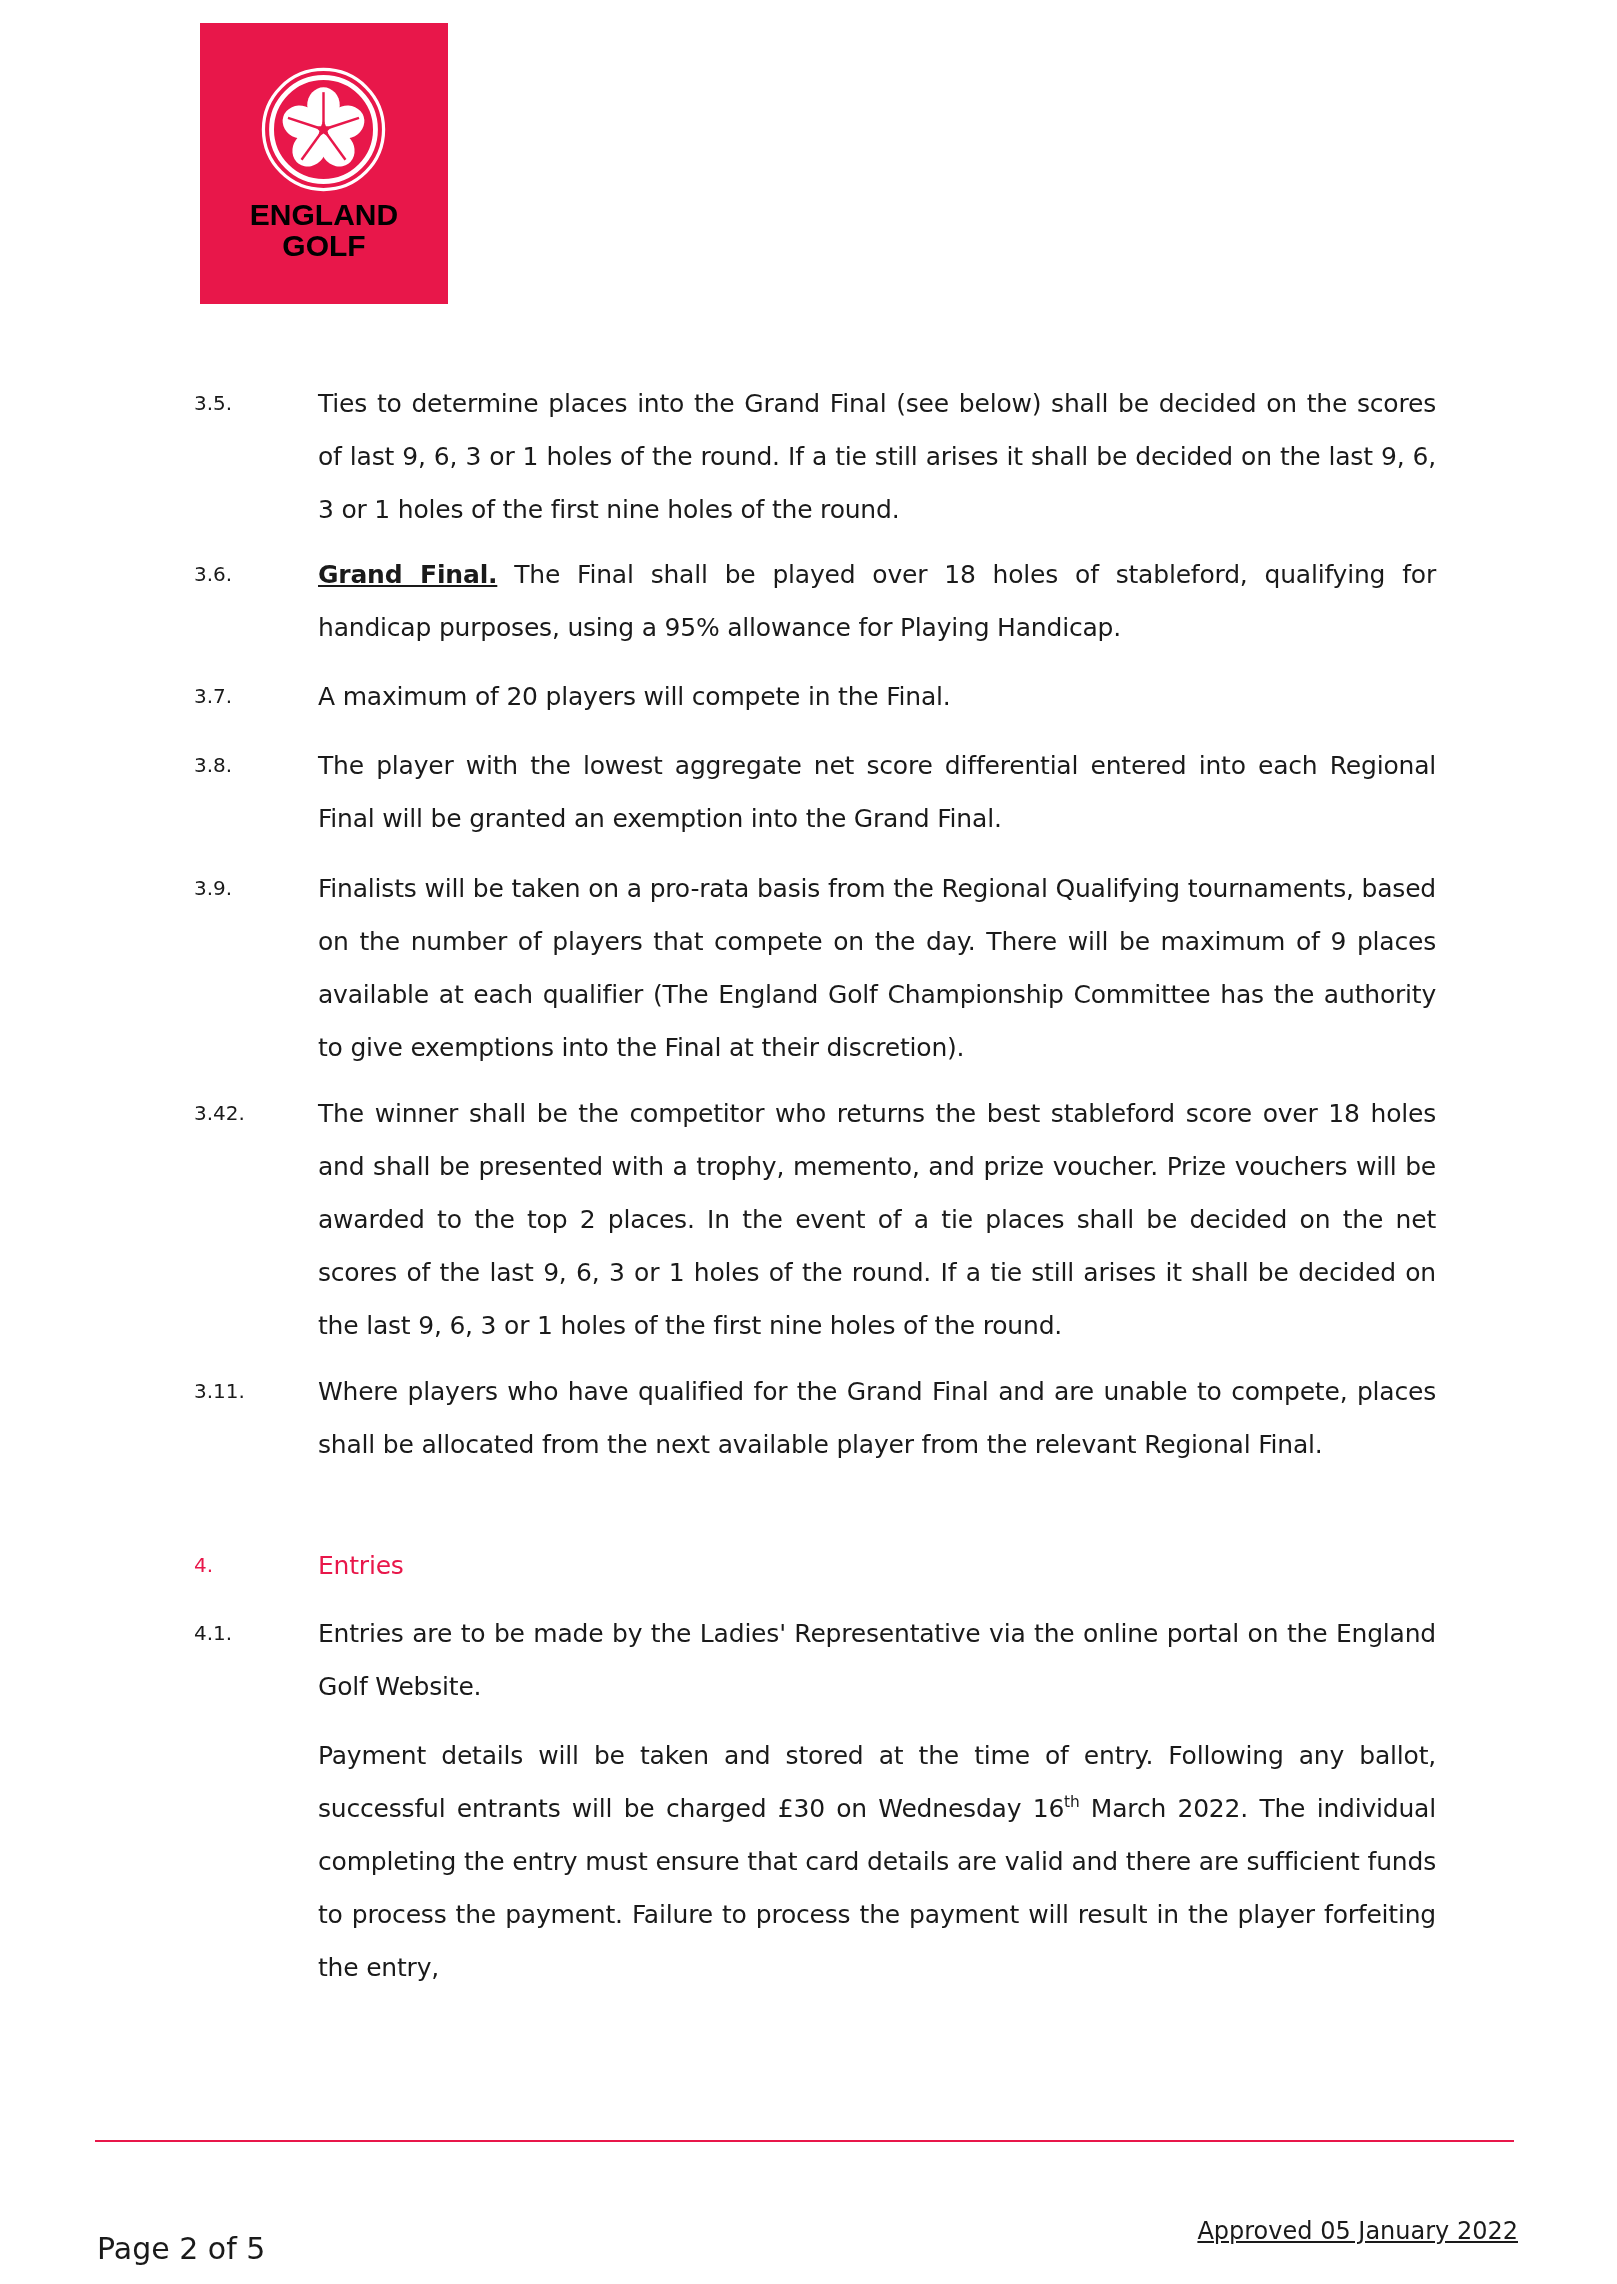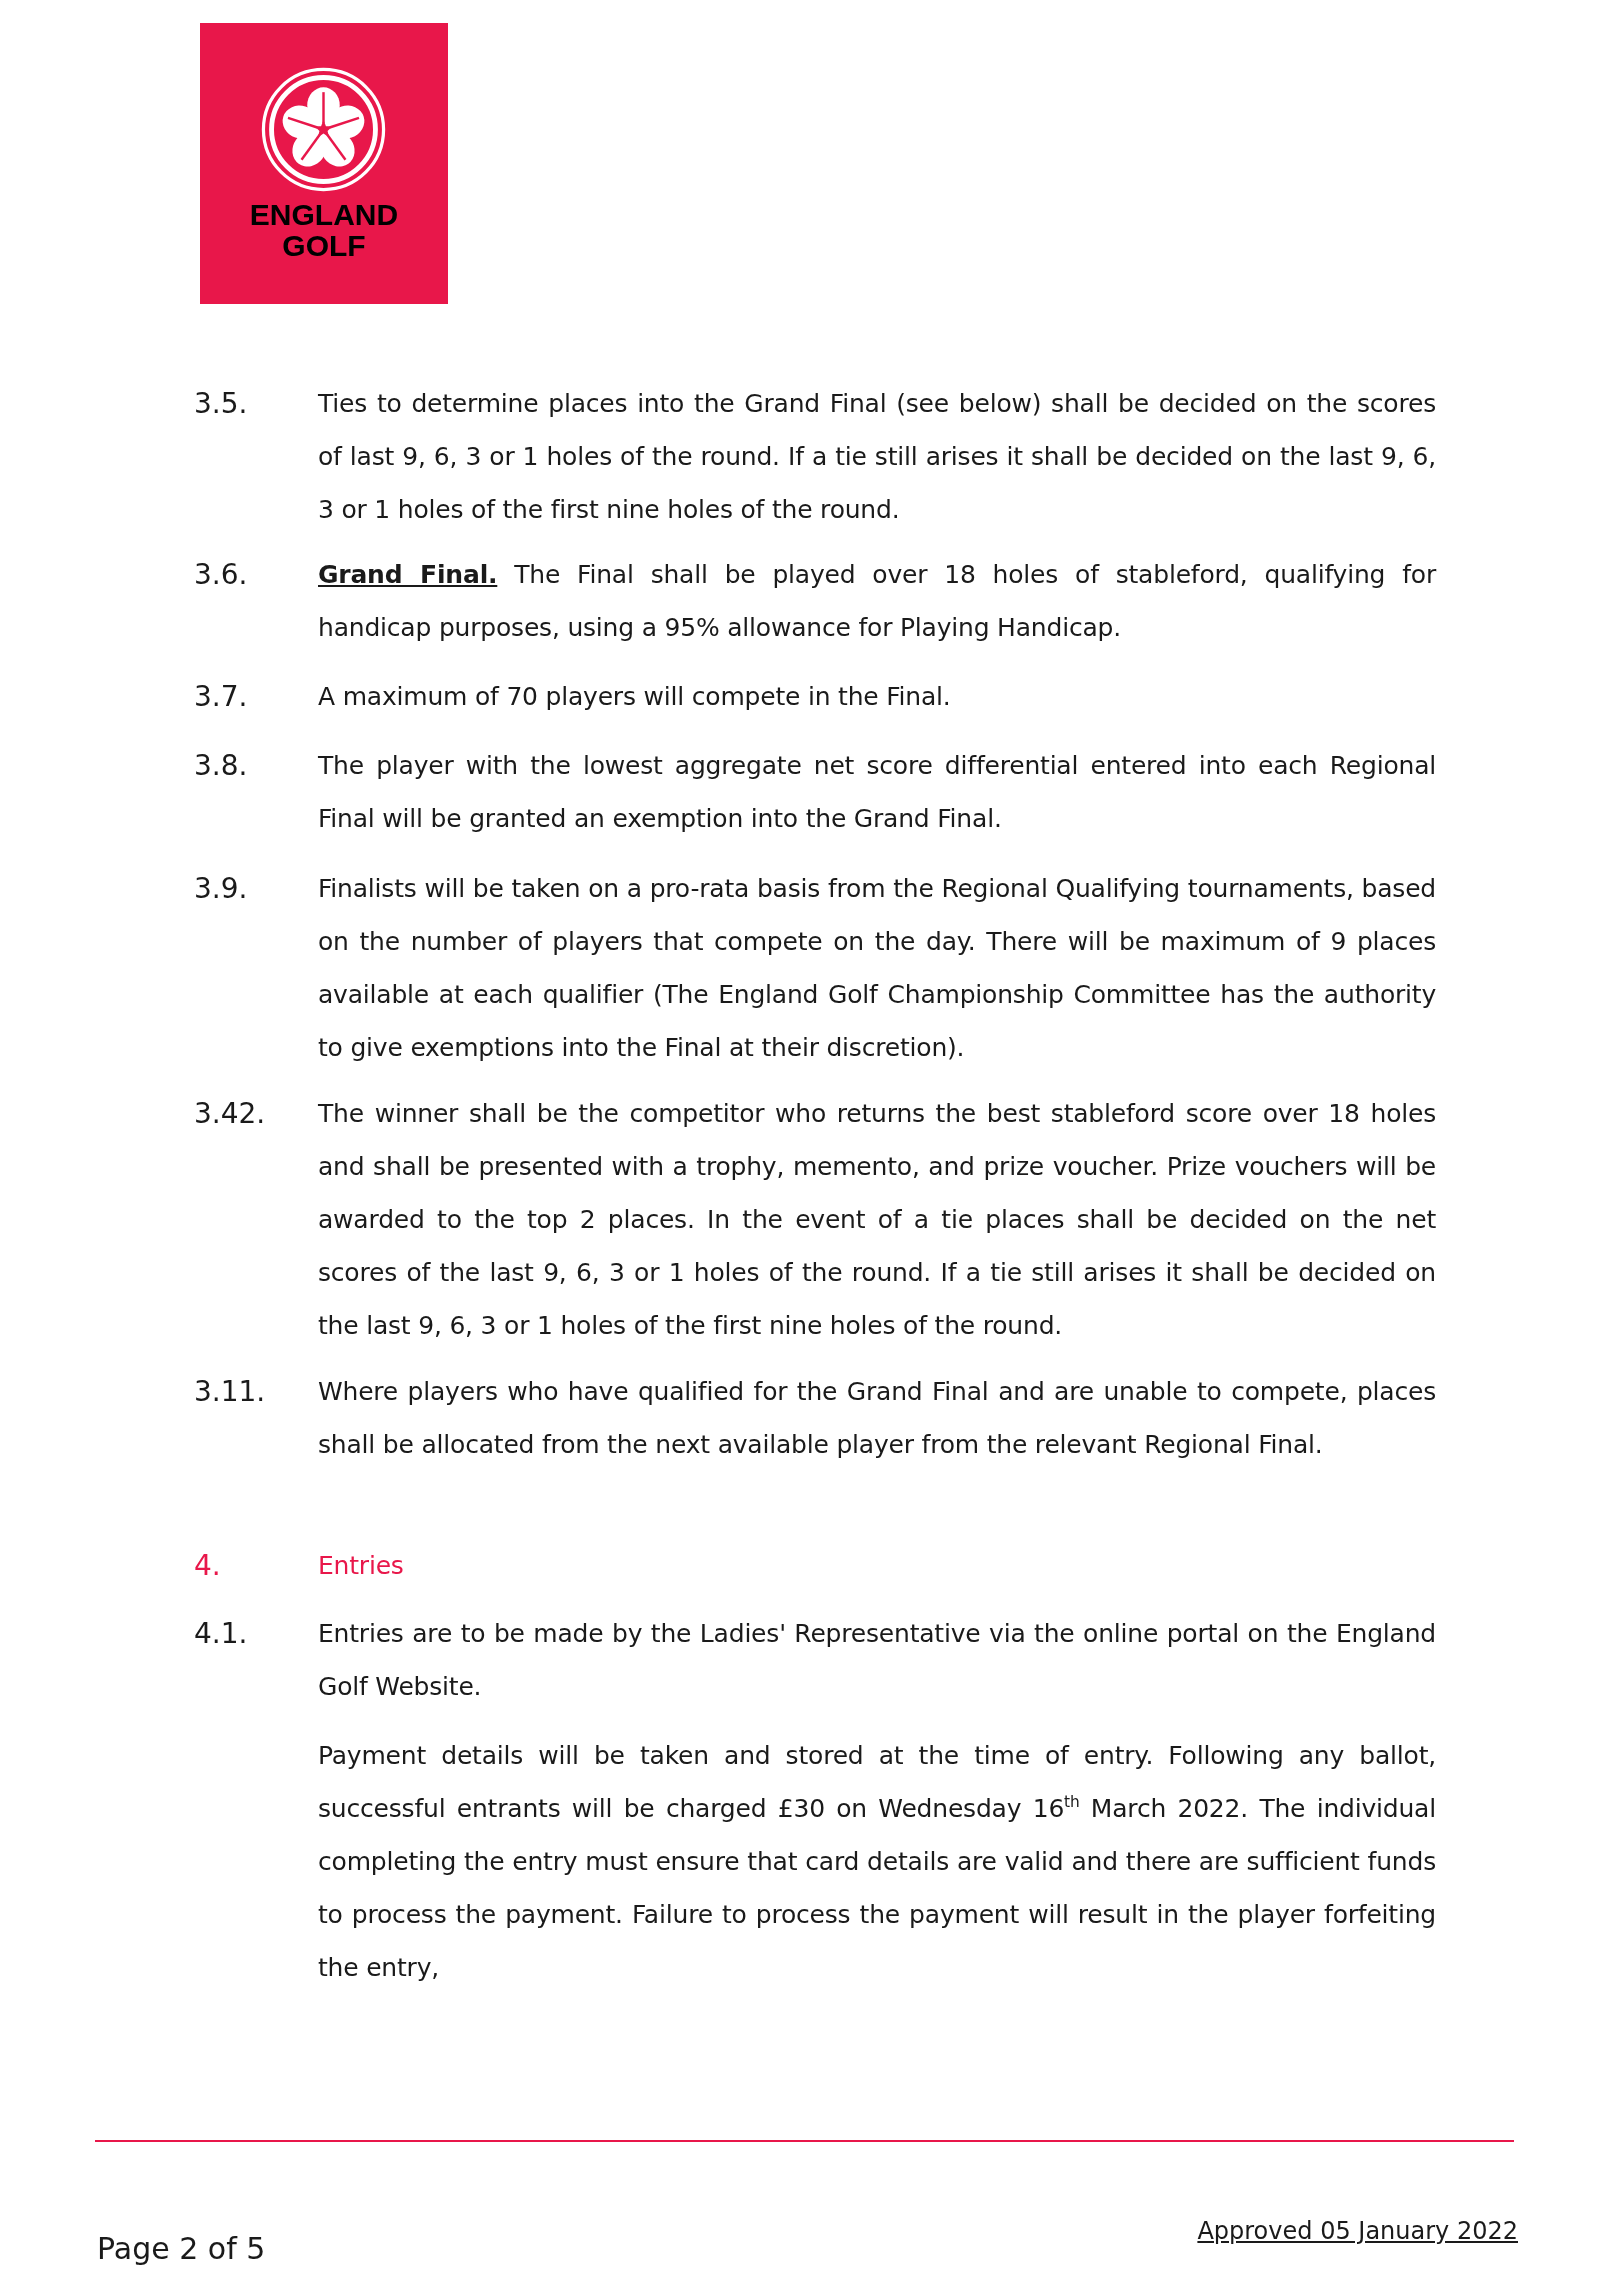--- a/index.html
+++ b/index.html
@@ -8,21 +8,21 @@
   .logo { position:absolute; left:200px; top:22.6px; width:248px; height:281px;
           background:#E8174A; }
   .logo svg { position:absolute; left:61px; top:44px; }
   .logo-text { position:absolute; left:0; width:248px; text-align:center;
                color:#000000; font-family:"Liberation Sans", sans-serif; font-weight:bold;
                font-size:30px; line-height:31px; letter-spacing:0px; }
   .logo-text.l1 { top:176px; }
   .logo-text.l2 { top:207px; }
 
   .clause { position:absolute; left:0; width:1617px; }
-  .num { position:absolute; left:194px; font-size:28px; line-height:53px; }
+  .num { position:absolute; left:194px; font-size:20px; line-height:53px; }
   .body { position:absolute; left:318px; width:1118px; font-size:25px; line-height:53px;
           text-align:justify; text-align-last:left; letter-spacing:-0.2px; }
   .body.nojust { text-align:center; }
   .heading { color:#E8174A; }
   b { font-weight:bold;text-decoration:underline; }
   sup { font-size:15.4px; line-height:0; vertical-align:9.7px; }
 
   .footer-rule { position:absolute; left:95px; top:2140px; width:1419px; height:2.4px;
                  background:#E8174A; }
   .footer-left { position:absolute; left:97px; top:2231px; font-size:30px;
@@ -65,21 +65,21 @@
   <div class="body">Ties to determine places into the Grand Final (see below) shall be decided on the scores of last 9, 6, 3 or 1 holes of the round. If a tie still arises it shall be decided on the last 9, 6, 3 or 1 holes of the first nine holes of the round.</div>
 </div>
 
 <div class="clause" style="top:548px;">
   <div class="num">3.6.</div>
   <div class="body"><b>Grand Final.</b><span> The Final shall be played over 18 holes of stableford, qualifying for handicap purposes, using a 95% allowance for Playing Handicap.</span></div>
 </div>
 
 <div class="clause" style="top:670px;">
   <div class="num">3.7.</div>
-  <div class="body">A maximum of 70 players will compete in the Final.</div>
+  <div class="body">A maximum of 20 players will compete in the Final.</div>
 </div>
 
 <div class="clause" style="top:739px;">
   <div class="num">3.8.</div>
   <div class="body">The player with the lowest aggregate net score differential entered into each Regional Final will be granted an exemption into the Grand Final.</div>
 </div>
 
 <div class="clause" style="top:862px;">
   <div class="num">3.9.</div>
   <div class="body">Finalists will be taken on a pro-rata basis from the Regional Qualifying tournaments, based on the number of players that compete on the day. There will be maximum of 9 places available at each qualifier (The England Golf Championship Committee has the authority to give exemptions into the Final at their discretion).</div>

